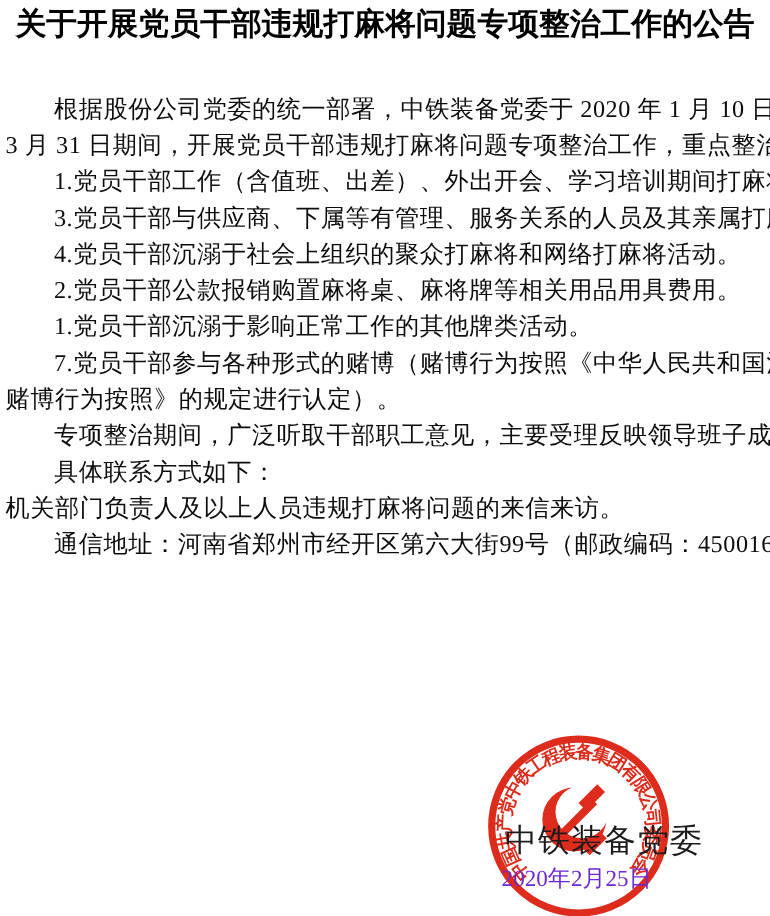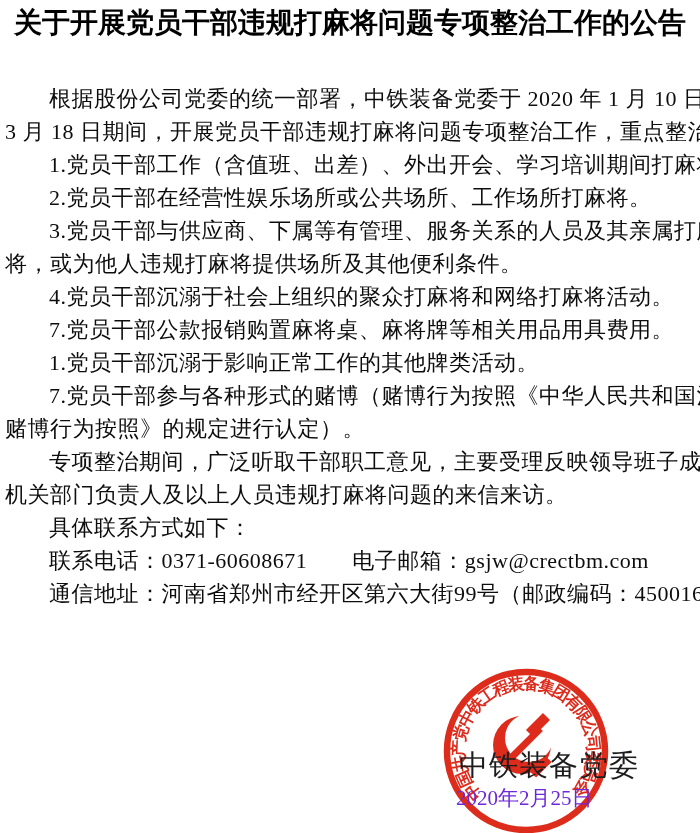--- a/index.html
+++ b/index.html
@@ -69,34 +69,31 @@
 </style>
 </head>
 <body>
 
 <div class="page">
 
   <h1 class="doc-title">关于开展党员干部违规打麻将问题专项整治工作的公告</h1>
 
   <div class="doc-body" id="doc-body">
       <div class="line indent">根据股份公司党委的统一部署，中铁装备党委于 2020 年 1 月 10 日至</div>
-      <div class="line">3 月 18 日期间，开展党员干部违规打麻将问题专项整治工作，重点整治</div>
+      <div class="line">3 月 31 日期间，开展党员干部违规打麻将问题专项整治工作，重点整治</div>
       <div class="line indent">1.党员干部工作（含值班、出差）、外出开会、学习培训期间打麻将。</div>
-      <div class="line indent">2.党员干部在经营性娱乐场所或公共场所、工作场所打麻将。</div>
       <div class="line indent">3.党员干部与供应商、下属等有管理、服务关系的人员及其亲属打麻</div>
-      <div class="line">将，或为他人违规打麻将提供场所及其他便利条件。</div>
       <div class="line indent">4.党员干部沉溺于社会上组织的聚众打麻将和网络打麻将活动。</div>
-      <div class="line indent">7.党员干部公款报销购置麻将桌、麻将牌等相关用品用具费用。</div>
+      <div class="line indent">2.党员干部公款报销购置麻将桌、麻将牌等相关用品用具费用。</div>
       <div class="line indent">1.党员干部沉溺于影响正常工作的其他牌类活动。</div>
       <div class="line indent">7.党员干部参与各种形式的赌博（赌博行为按照《中华人民共和国治</div>
       <div class="line">赌博行为按照》的规定进行认定）。</div>
       <div class="line indent">专项整治期间，广泛听取干部职工意见，主要受理反映领导班子成员、</div>
+      <div class="line indent">具体联系方式如下：</div>
       <div class="line">机关部门负责人及以上人员违规打麻将问题的来信来访。</div>
-      <div class="line indent">具体联系方式如下：</div>
-      <div class="line indent">联系电话：0371-60608671　　电子邮箱：gsjw@crectbm.com</div>
       <div class="line indent">通信地址：河南省郑州市经开区第六大街99号（邮政编码：450016）</div>
     </div>
 
   <svg class="seal-svg" viewBox="0 0 176 176" aria-hidden="true">
 
     <circle cx="88" cy="88" r="79" fill="none" stroke="#dd2b1c" stroke-width="6.5"></circle>
 
     <defs>
       <path id="ringTextPath" d="M 44.2 131.8 A 62 62 0 1 1 131.8 131.8" fill="none"></path>
     </defs>

